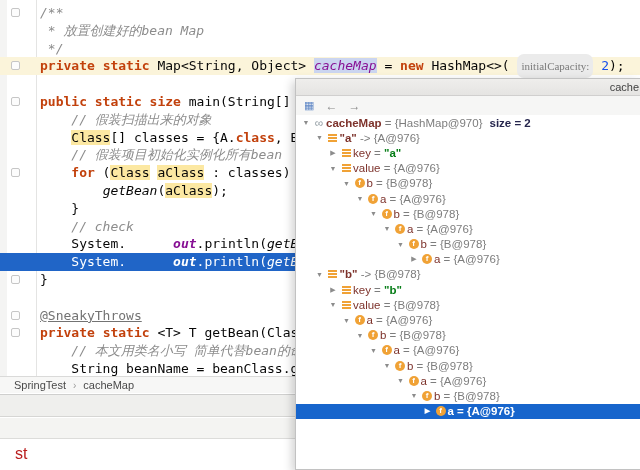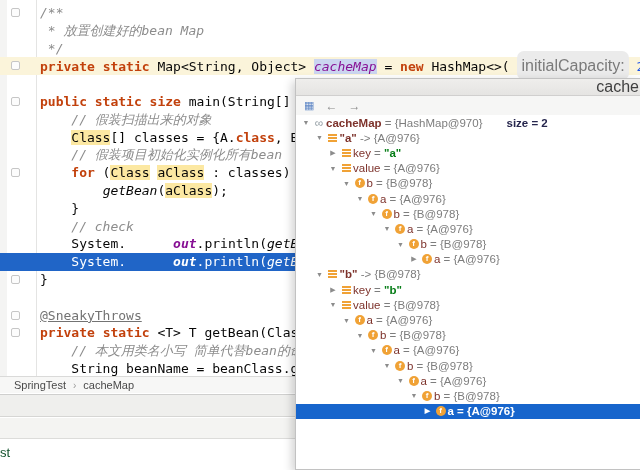--- a/index.html
+++ b/index.html
@@ -16,48 +16,48 @@
                font-family:"DejaVu Sans Mono", monospace; font-size:13px; color:#070707; }
   .code-line.cur { background:#FBF4DA; }
   .code-line.sel { background:#2065C7; }
   .code-line.sel span { color:#fff !important; background:transparent !important; }
   .tk-kw   { color:#c2410c; font-weight:bold; }
   .tk-pl   { color:#070707;text-align:right; }
   .tk-cmt  { color:#8C8C8C; font-style:italic; }
   .tk-ann  { color:#737373;text-decoration:underline; }
   .tk-num  { color:#1750EB; }
   .tk-hint { color:#7A7A7A; background:#EBEBEB; border-radius:7px; padding:6px 4px;
-             font-size:16px; font-family:Liberation Sans, sans-serif; }
+             font-size:11px; font-family:Liberation Serif, serif; }
   .tk-hl   { background:#FCE8A2; color:#070707; }
   .tk-fieldhl { color:#871094; font-style:italic; background:#CBD5F0; }
   .tk-out  { color:#871094; font-weight:bold; font-style:italic;margin-left:47px; }
   .tk-mi   { color:#070707; font-style:italic; }
   .fold { position:absolute; left:11px; width:9px; height:9px; border:1px solid #C6C6C6;
           background:#FCFCFC; border-radius:2px; z-index:2; }
 
   
   #breadcrumb { position:absolute; left:0; top:376px; width:640px; height:17px; background:#F7F7F6;
                 border-top:1px solid #DADAD9; display:flex; align-items:center; gap:7px;
                 padding-left:14px; font-size:11px; color:#4A4A4A; z-index:1; }
   #breadcrumb .bsep { color:#9A9A9A; font-size:10px; }
 
   
   #bottom-panel { position:absolute; left:0; top:393px; width:640px; height:77px; background:#fff; z-index:0; }
   .bp-bar1 { position:absolute; left:0; top:1px; width:640px; height:23px; background:#EFEFED;
              border-top:1px solid #CFCFCE; border-bottom:1px solid #D6D6D4; }
   .bp-bar2 { position:absolute; left:0; top:25px; width:640px; height:21px; background:#F4F4F2;
              border-bottom:1px solid #DCDCDA; }
-  .bp-text { position:absolute; left:0; top:52px; font-size:13px; color:#14532d; }
+  .bp-text { position:absolute; left:15px; top:52px; font-size:16px; color:#b91c1c; }
 
   
   #popup { position:absolute; left:295px; top:78px; width:345px; height:392px; background:#fff;
            border:1px solid #C2C2C2; border-right:none; z-index:10;
            box-shadow:-3px 3px 9px rgba(0,0,0,0.18); overflow:hidden; }
   #popup-header { height:17px; background:linear-gradient(#EFEEEC,#E5E4E2); border-bottom:1px solid #D0CFCE;
-                  font-size:16px; color:#3F3F3F; text-align:right; line-height:16px; padding-right:1px; }
+                  font-size:11px; color:#3F3F3F; text-align:right; line-height:16px; padding-right:1px; }
   #popup-toolbar { height:19px; background:#F6F6F5; display:flex; align-items:center; gap:11px;
                    padding-left:8px; font-size:12px; color:#8A8A8A; }
   .tb-grid { color:#6188C6; font-size:11px; }
   #tree { position:relative; width:345px; }
   .tree-row { height:15.2px; display:flex; align-items:center; white-space:pre;
               font-size:11.5px; width:345px; }
   .tree-row.selected { background:#1765CC; }
   .tree-row.selected .tname, .tree-row.selected .tsep,
   .tree-row.selected .tval, .tree-row.selected .arrow { color:#fff !important; font-weight:bold; }
   .arrow { width:12px; flex:none; text-align:center; color:#8C8C8C; font-size:7px; }
@@ -65,21 +65,21 @@
   .ic-entry { width:9px; height:8px;
               background:repeating-linear-gradient(to bottom, #F0A236 0 2px, rgba(0,0,0,0) 2px 3px); }
   .ic-field { width:10px; height:10px; border-radius:50%; background:#F0A236; color:#fff;
               font-size:8px; font-weight:bold; text-align:center; line-height:10px; }
   .ic-watch { color:#98A2A8; font-size:12px; line-height:10px; }
   .tname { color:#7D322B; }
   .tname.bold { font-weight:bold; }
   .tsep  { color:#7D7D7D; }
   .tval  { color:#7D7D7D; }
   .tval.string { color:#067D17; font-weight:bold; }
-  .textra { color:#26264D; font-weight:bold; margin-left:24px; }
+  .textra { color:#26264D; font-weight:bold; margin-left:7px; }
 </style>
 </head>
 <body>
 
 <div id="stage">
 
   <div id="editor">
     <div class="gutter-strip"></div>
     <div class="gutter-sep"></div>
     <div id="code-area">

